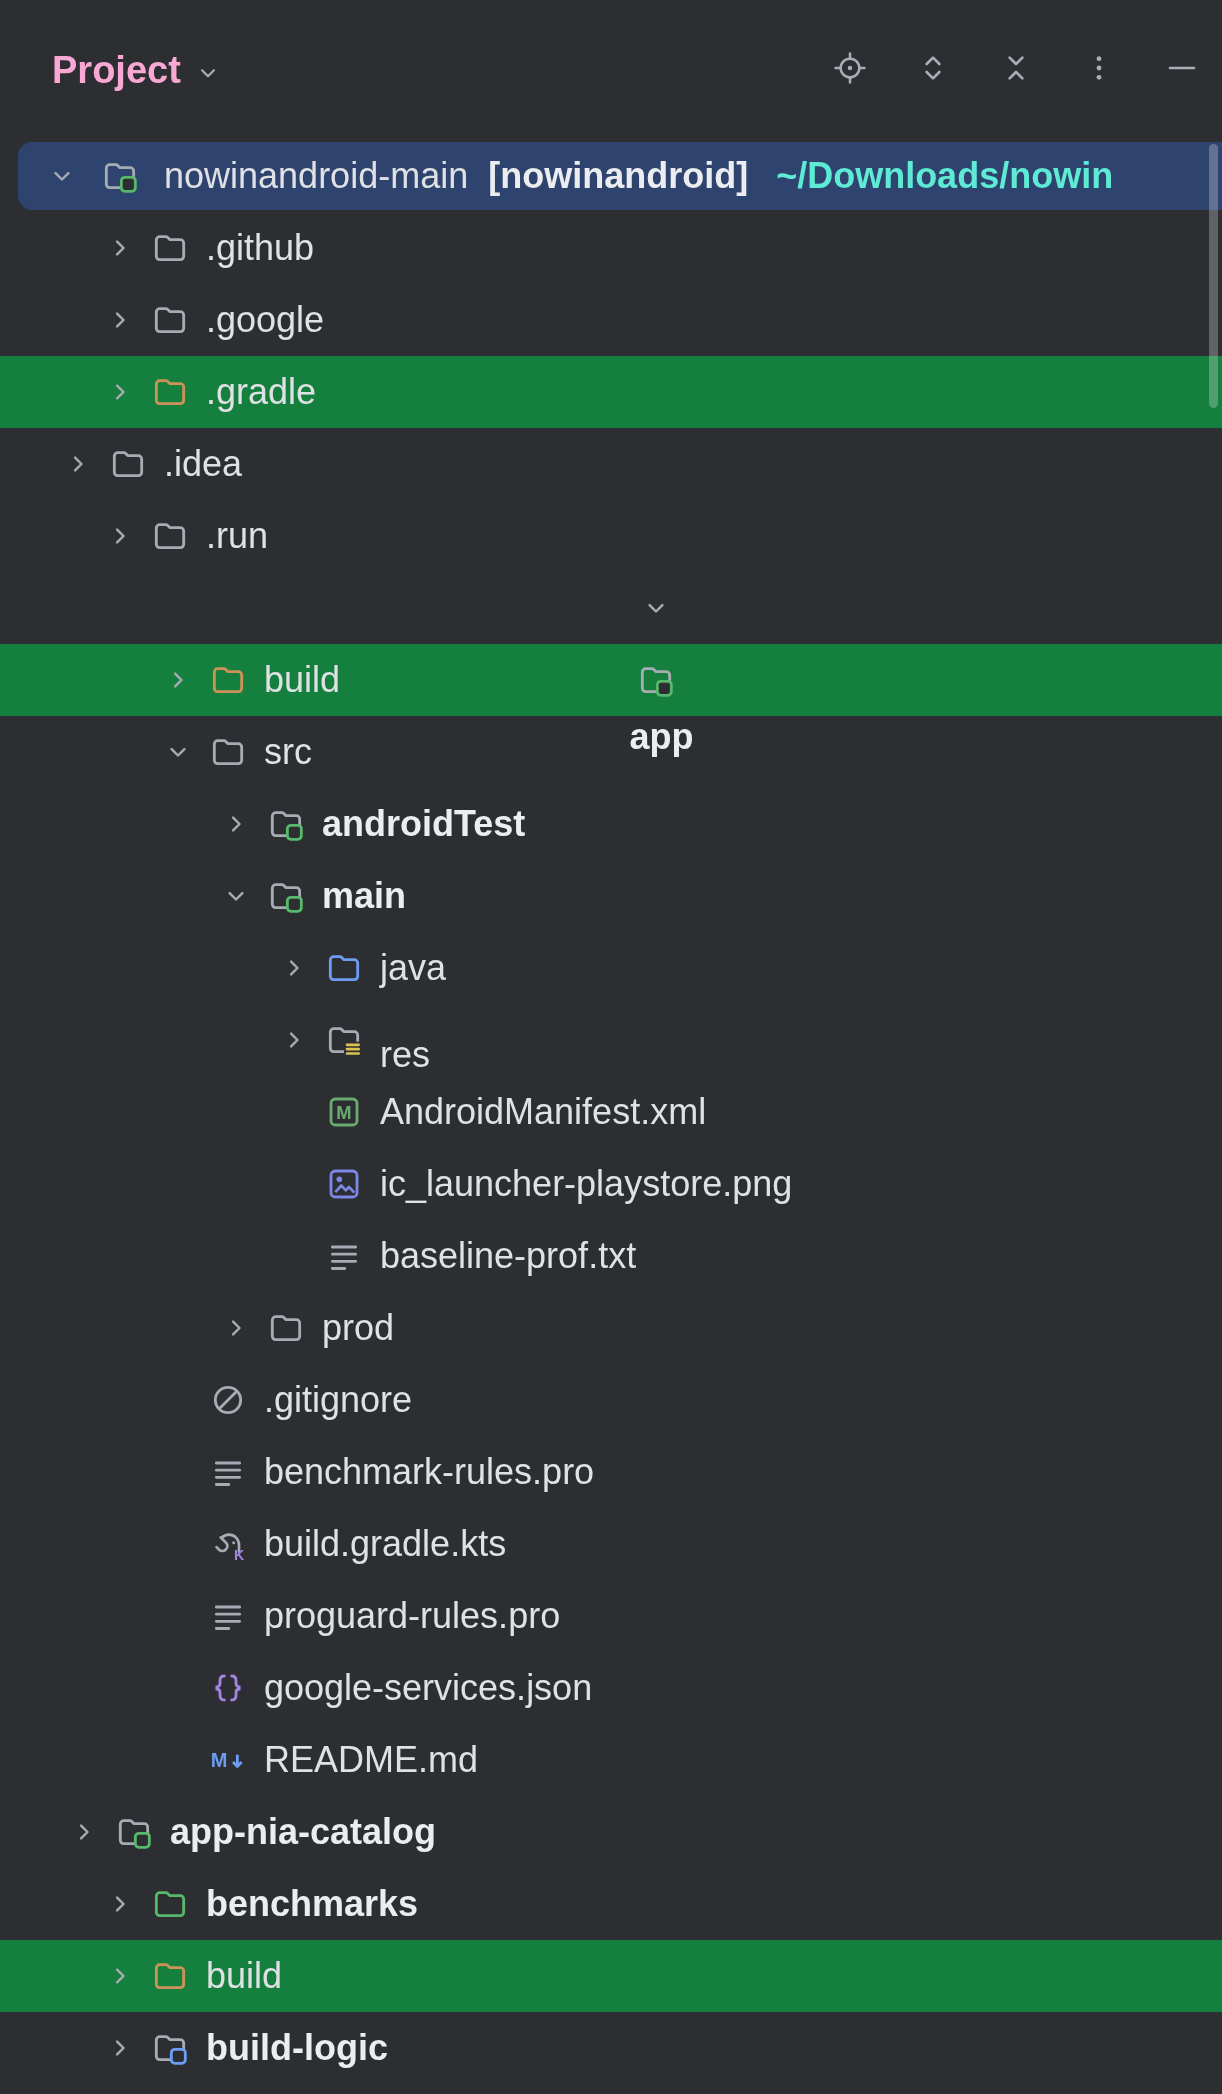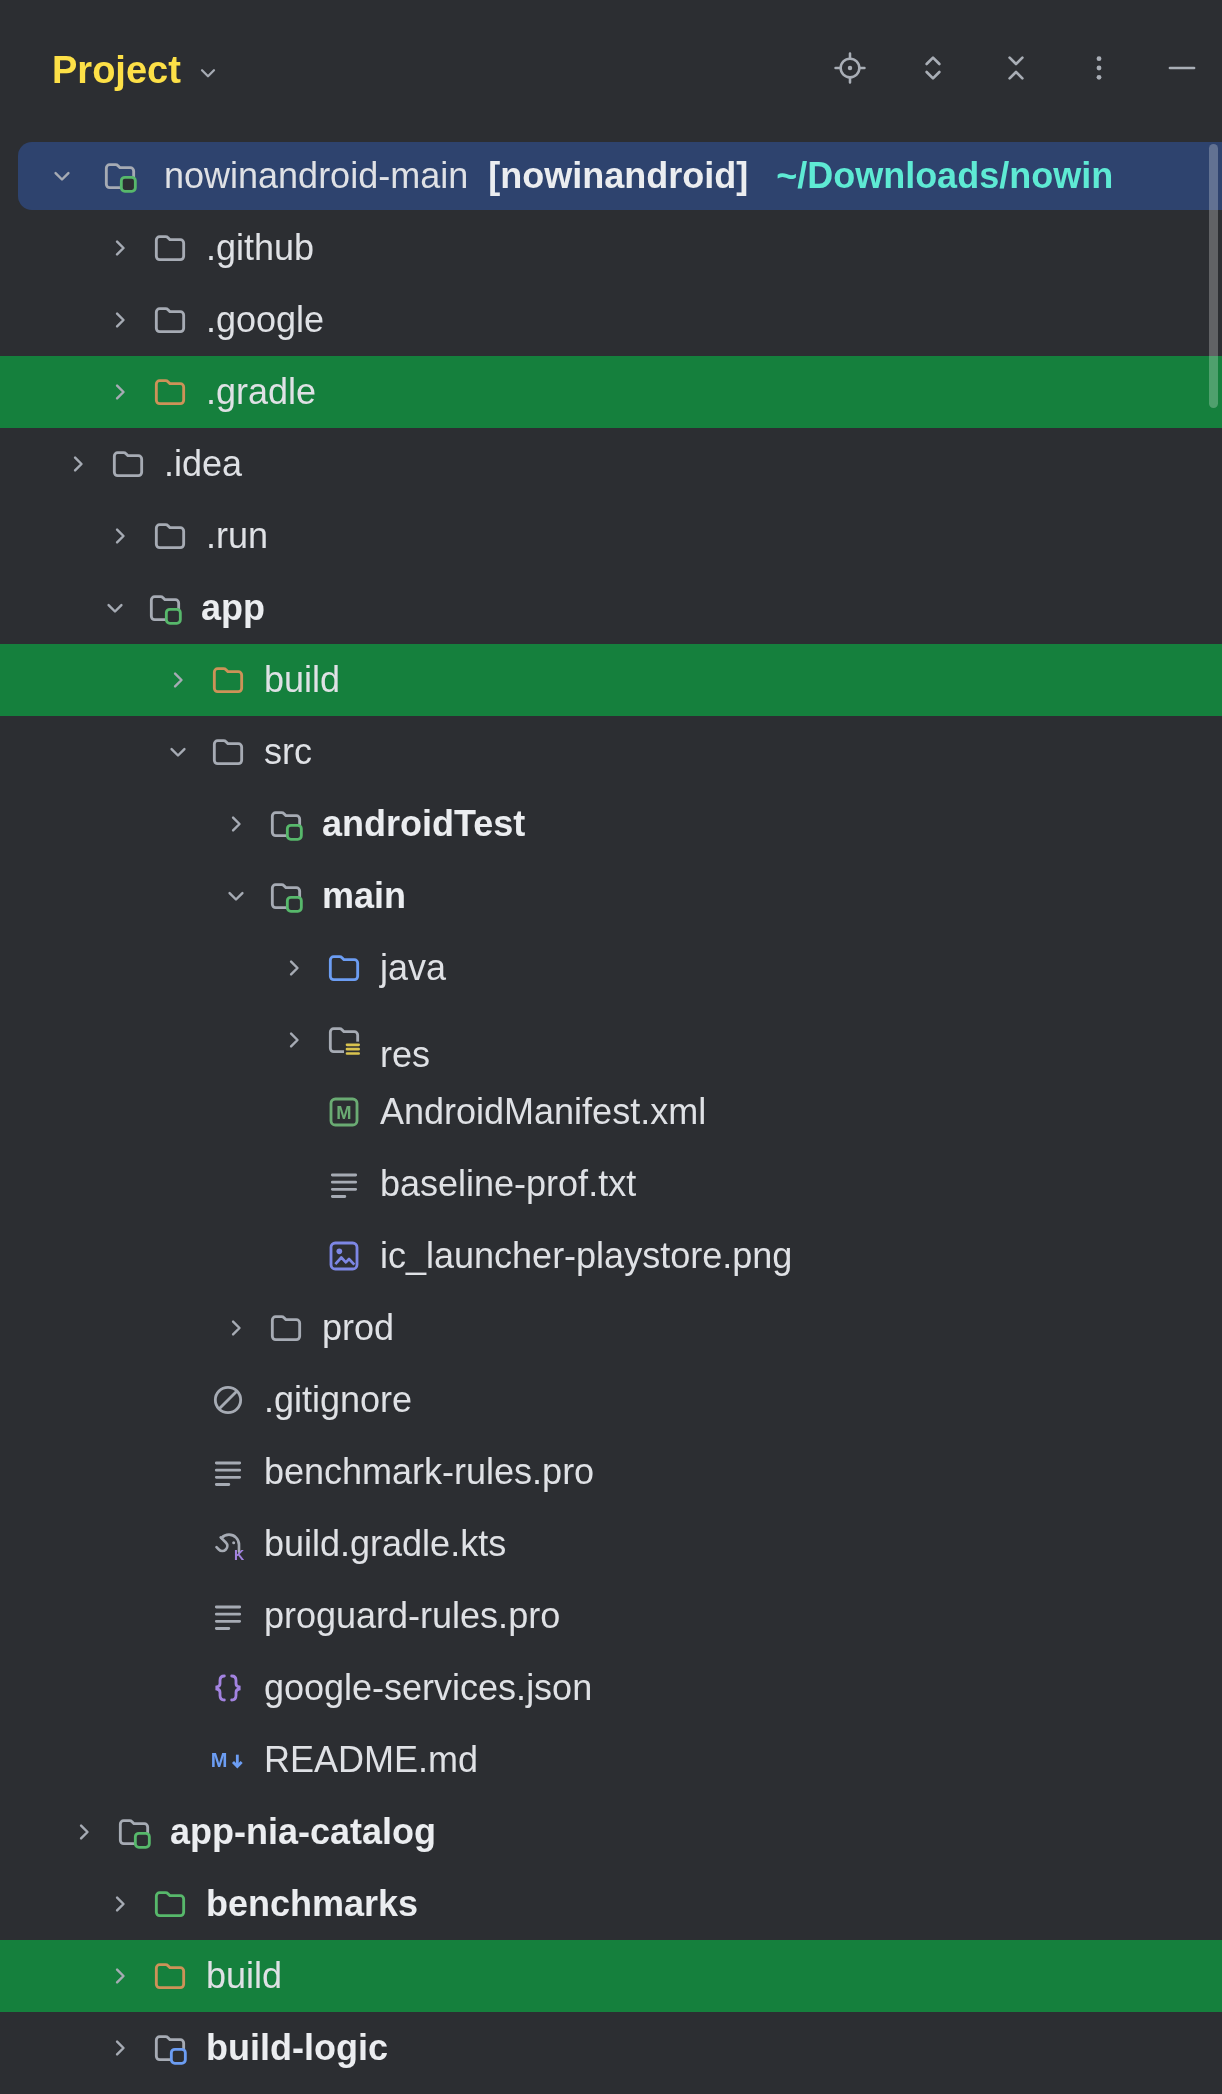--- a/index.html
+++ b/index.html
@@ -13,21 +13,21 @@
   }
   .panel { width:1222px; height:2094px; position:relative; overflow:hidden; }
 
   
   .header {
     height:140px;
     display:flex; align-items:center;
     padding:0 20px 0 52px;
   }
   .view-selector { display:flex; align-items:center; gap:14px; cursor:pointer; }
-  .htitle { font-size:38px; font-weight:700; color:#fde047; }
+  .htitle { font-size:38px; font-weight:700; color:#f9a8d4; }
   .hchev { display:flex; align-items:center; margin-top:6px; }
   .spacer { flex:1; }
   .hicons { display:flex; align-items:center; gap:43px; }
   .hbtn {
     background:none; border:none; padding:0; font:inherit;
     width:40px; height:44px; display:flex; align-items:center; justify-content:center;
     cursor:pointer;
   }
 
   
@@ -205,21 +205,21 @@
           </span>
           <span class="ficon">
             <svg width="40" height="40" viewBox="0 0 24 24" fill="none">
               <path d="M3.8 7.2c0-1.1.9-2 2-2h3.6c.5 0 1 .2 1.4.6l1.2 1.2h6.2c1.1 0 2 .9 2 2v8c0 1.1-.9 2-2 2H5.8c-1.1 0-2-.9-2-2V7.2z" stroke="#A6ABB4" stroke-width="1.7" stroke-linejoin="round"></path>
             </svg>
           </span>
           <span class="label">.run</span>
         </div>
       </div>
       <div class="row">
-        <div class="row-content" style="padding-left: 89px;">
+        <div class="row-content" style="padding-left: 89px; flex-direction: column;">
           <span class="chev">
             <svg width="28" height="28" viewBox="0 0 24 24" fill="none">
               <path d="M6.5 9.5L12 15l5.5-5.5" stroke="#A6ABB4" stroke-width="2.1" stroke-linecap="round" stroke-linejoin="round"></path>
             </svg>
           </span>
           <span class="ficon">
             <svg width="40" height="40" viewBox="0 0 24 24" fill="none">
               <path d="M3.8 7.2c0-1.1.9-2 2-2h3.6c.5 0 1 .2 1.4.6l1.2 1.2h6.2c1.1 0 2 .9 2 2v8c0 1.1-.9 2-2 2H5.8c-1.1 0-2-.9-2-2V7.2z" stroke="#A6ABB4" stroke-width="1.7" stroke-linejoin="round"></path>
               <rect x="12.8" y="12.8" width="8.4" height="8.4" rx="2.1" fill="#2C2E32" stroke="#57B86B" stroke-width="1.7"></rect>
             </svg>
@@ -324,44 +324,44 @@
       <div class="row">
         <div class="row-content" style="padding-left: 268px;">
           <span class="chev"></span>
           <span class="ficon">
             <svg width="40" height="40" viewBox="0 0 24 24" fill="none">
               <rect x="4.2" y="4.2" width="15.6" height="15.6" rx="2.6" stroke="#6AAB73" stroke-width="1.7"></rect>
               <text x="12" y="16.2" text-anchor="middle" font-size="11" font-weight="bold" fill="#6AAB73">M</text>
             </svg>
           </span>
           <span class="label">AndroidManifest.xml</span>
-        </div>
-      </div>
-      <div class="row">
-        <div class="row-content" style="padding-left: 268px;">
-          <span class="chev"></span>
-          <span class="ficon">
-            <svg width="40" height="40" viewBox="0 0 24 24" fill="none">
-              <path d="M5 6.6h14M5 10.9h14M5 15.2h14M5 19.5h7.5" stroke="#A6ABB4" stroke-width="1.7" stroke-linecap="round"></path>
-            </svg>
-          </span>
-          <span class="label">baseline-prof.txt</span>
         </div>
       </div>
       <div class="row">
         <div class="row-content" style="padding-left: 268px;">
           <span class="chev"></span>
           <span class="ficon">
             <svg width="40" height="40" viewBox="0 0 24 24" fill="none">
               <rect x="4.2" y="4.2" width="15.6" height="15.6" rx="2.6" stroke="#7D87E5" stroke-width="1.7"></rect>
               <circle cx="9.2" cy="9.2" r="1.7" fill="#7D87E5"></circle>
               <path d="M6.8 16.9l3.6-4 2.7 2.9 1.9-2 3.2 3.4" stroke="#7D87E5" stroke-width="1.6" stroke-linejoin="round"></path>
             </svg>
           </span>
           <span class="label">ic_launcher-playstore.png</span>
+        </div>
+      </div>
+      <div class="row">
+        <div class="row-content" style="padding-left: 268px;">
+          <span class="chev"></span>
+          <span class="ficon">
+            <svg width="40" height="40" viewBox="0 0 24 24" fill="none">
+              <path d="M5 6.6h14M5 10.9h14M5 15.2h14M5 19.5h7.5" stroke="#A6ABB4" stroke-width="1.7" stroke-linecap="round"></path>
+            </svg>
+          </span>
+          <span class="label">baseline-prof.txt</span>
         </div>
       </div>
       <div class="row">
         <div class="row-content" style="padding-left: 210px;">
           <span class="chev">
             <svg width="28" height="28" viewBox="0 0 24 24" fill="none">
               <path d="M9.5 6.5L15 12l-5.5 5.5" stroke="#A6ABB4" stroke-width="2.1" stroke-linecap="round" stroke-linejoin="round"></path>
             </svg>
           </span>
           <span class="ficon">

